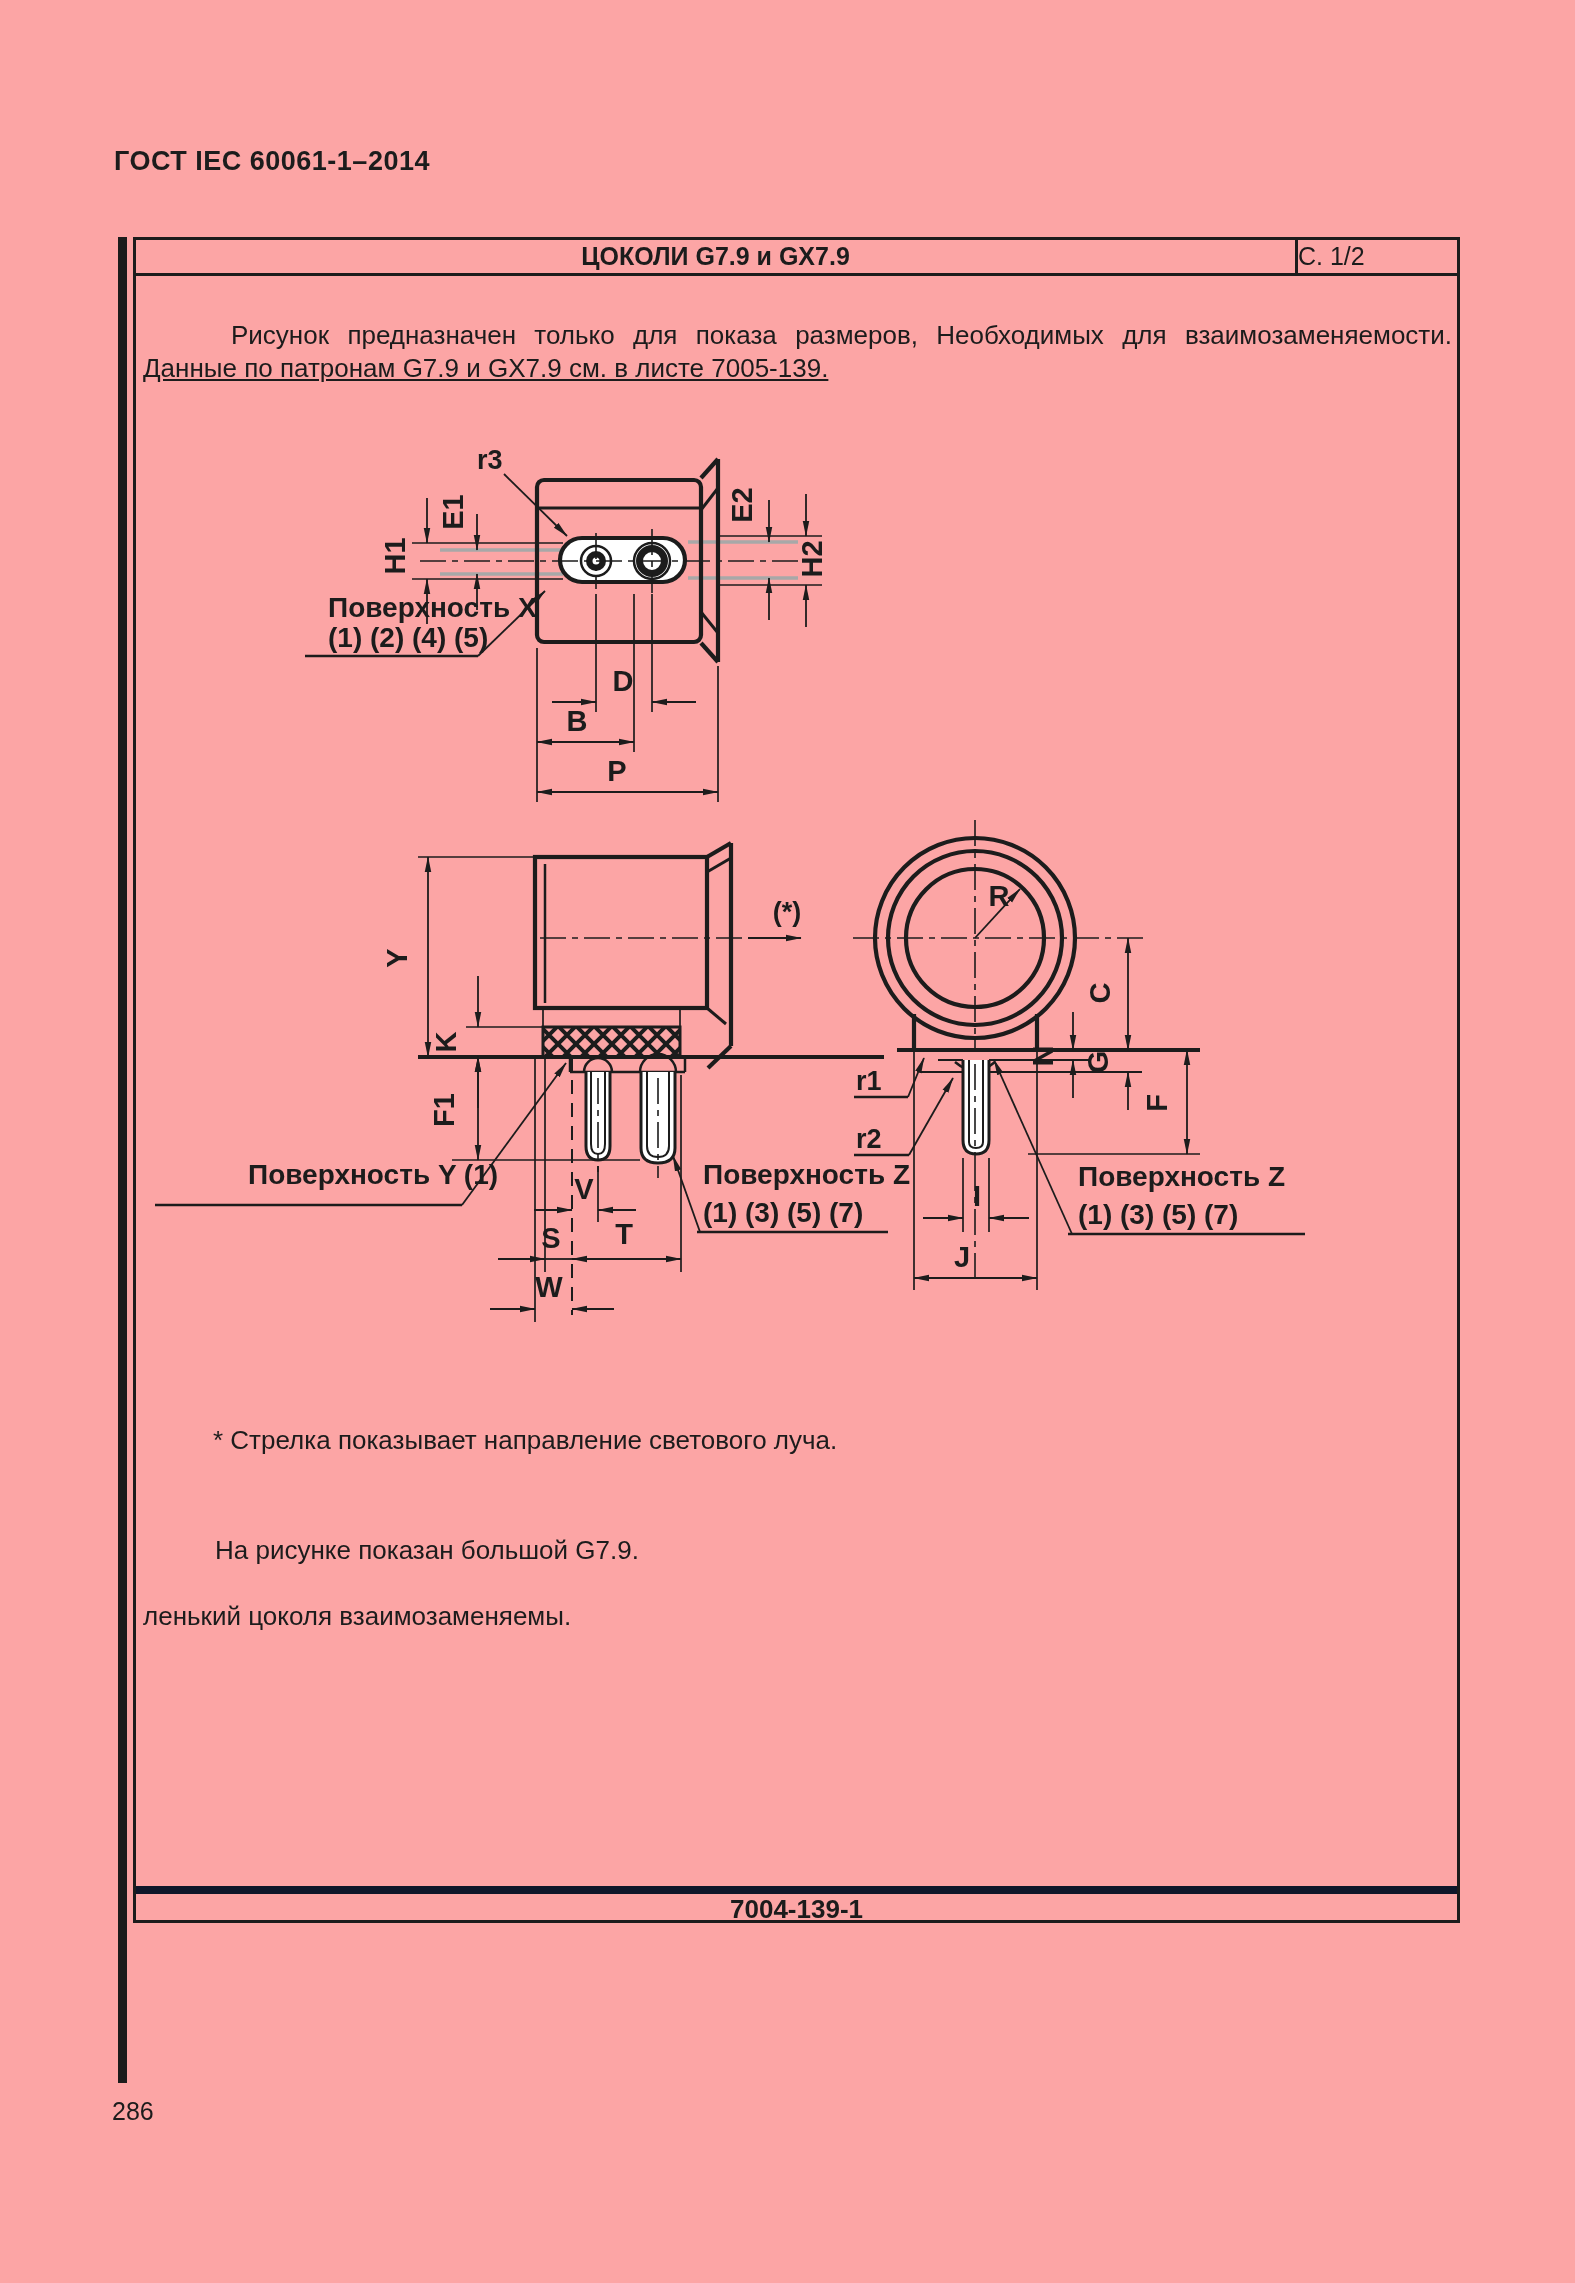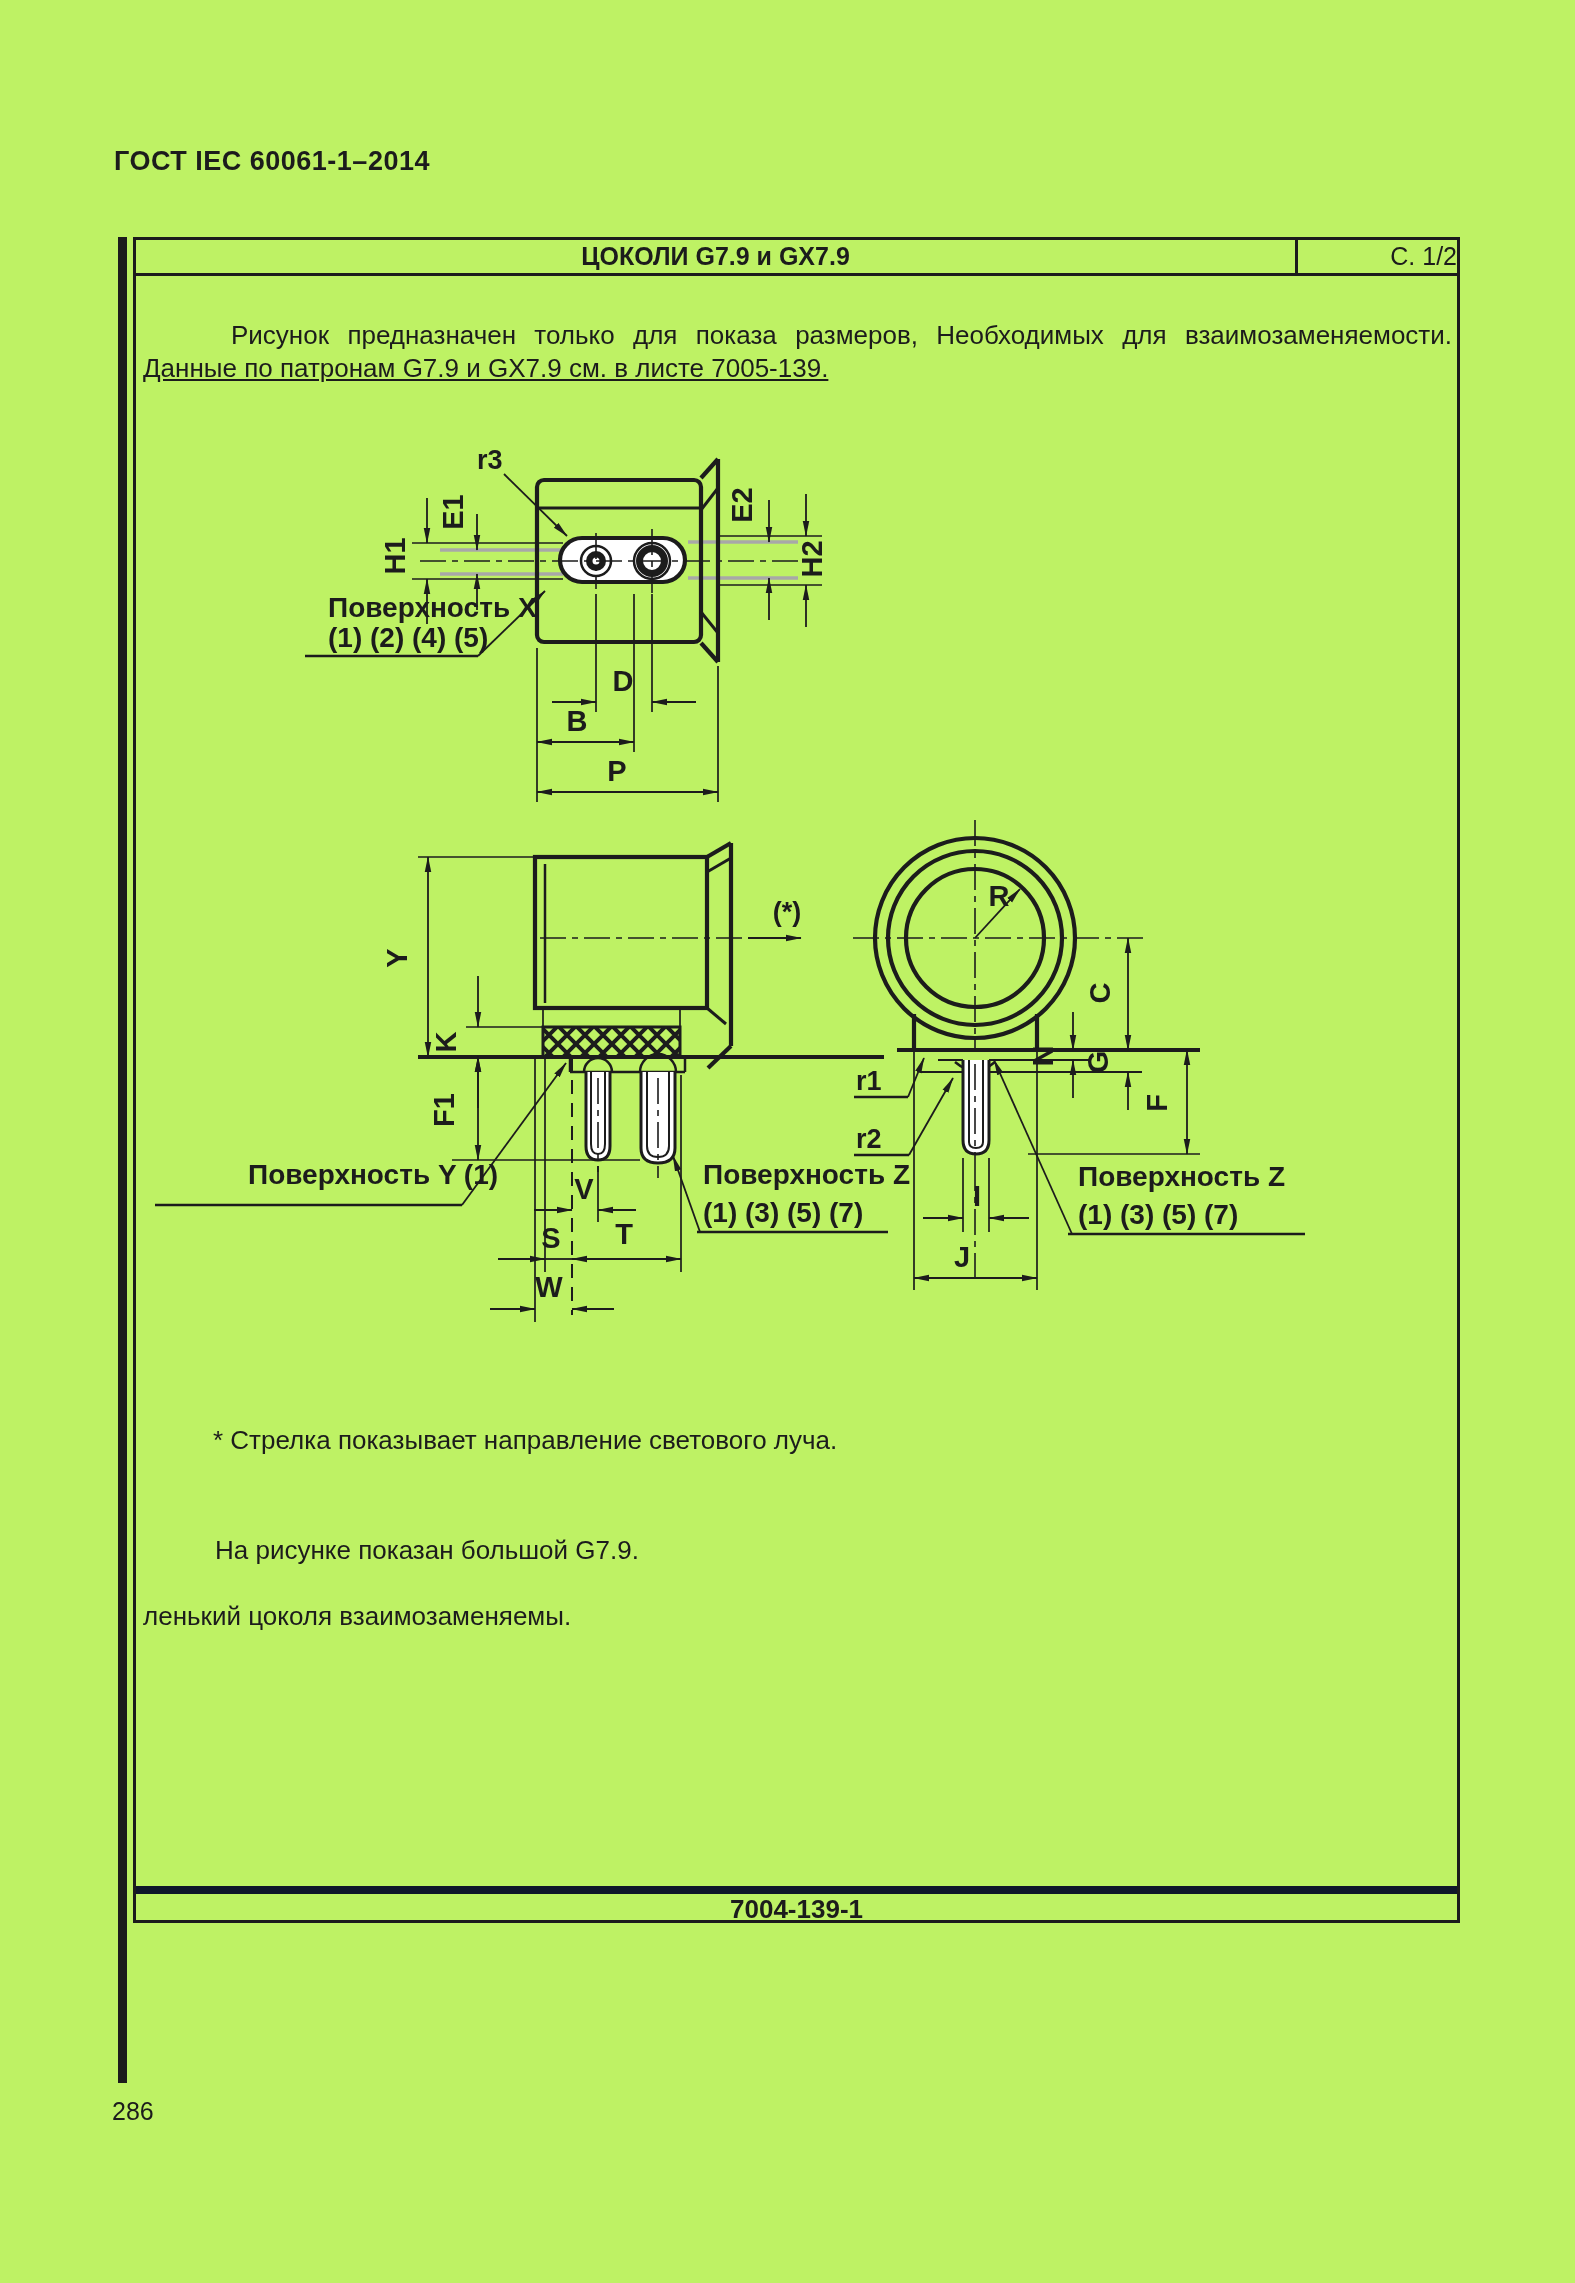--- a/index.html
+++ b/index.html
@@ -1,24 +1,24 @@
 <!DOCTYPE html>
 <html><head>
 <meta charset="utf-8">
 <style>
   html,body{margin:0;padding:0;background:#e8e8e8;}
-  .page{position:relative;width:1575px;height:2283px;background:#bef264;
+  .page{position:relative;width:1575px;height:2283px;background:#fca5a5;
         font-family:"Liberation Sans",sans-serif;color:#1c1c1c;overflow:hidden;}
   .abs{position:absolute;}
   .hdr{left:114px;top:146px;font-size:27px;font-weight:bold;letter-spacing:0.5px;}
   .leftbar{left:118px;top:237px;width:9px;height:1846px;background:#1c1c1c;}
   .sheetbox{left:133px;top:237px;width:1327px;height:1686px;border:3px solid #1c1c1c;box-sizing:border-box;}
   .titlerow{position:absolute;left:0;top:0;right:0;height:36px;border-bottom:3px solid #1c1c1c;display:flex;box-sizing:border-box;}
   .titlecell{flex:1;text-align:center;font-size:25px;font-weight:bold;line-height:33px;}
-  .refcell{width:162px;border-left:3px solid #1c1c1c;text-align:right;font-size:25px;line-height:33px;box-sizing:border-box;}
+  .refcell{width:162px;border-left:3px solid #1c1c1c;text-align:left;font-size:25px;line-height:33px;box-sizing:border-box;}
   .footrow{position:absolute;left:0;bottom:0;right:0;height:34px;border-top:8px solid #0f172a;
            text-align:center;font-size:26px;font-weight:bold;line-height:30px;box-sizing:border-box;}
   .para{font-size:26px;line-height:33px;width:1309px;}
   .just{text-align:justify;text-align-last:justify;}
   .txt{font-size:26px;margin-top:33px;}
   svg text{font-family:"Liberation Sans",sans-serif;font-weight:600;fill:#1c1c1c;}
   .lb{font-size:29px;}
   .lbs{font-size:27px;}
   .sx{font-size:28px;}
   .s4{stroke:#1c1c1c;stroke-width:4.2;fill:none;}

